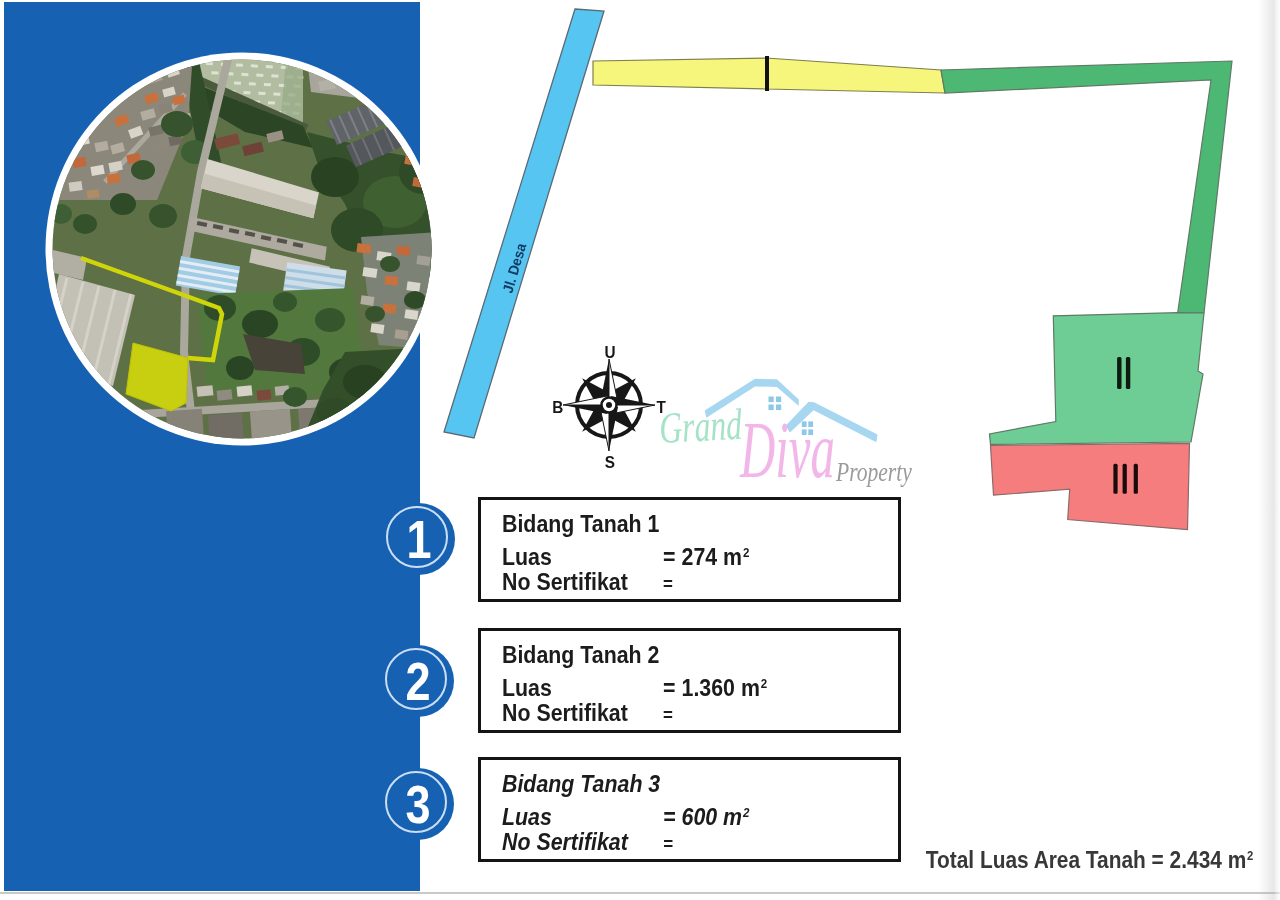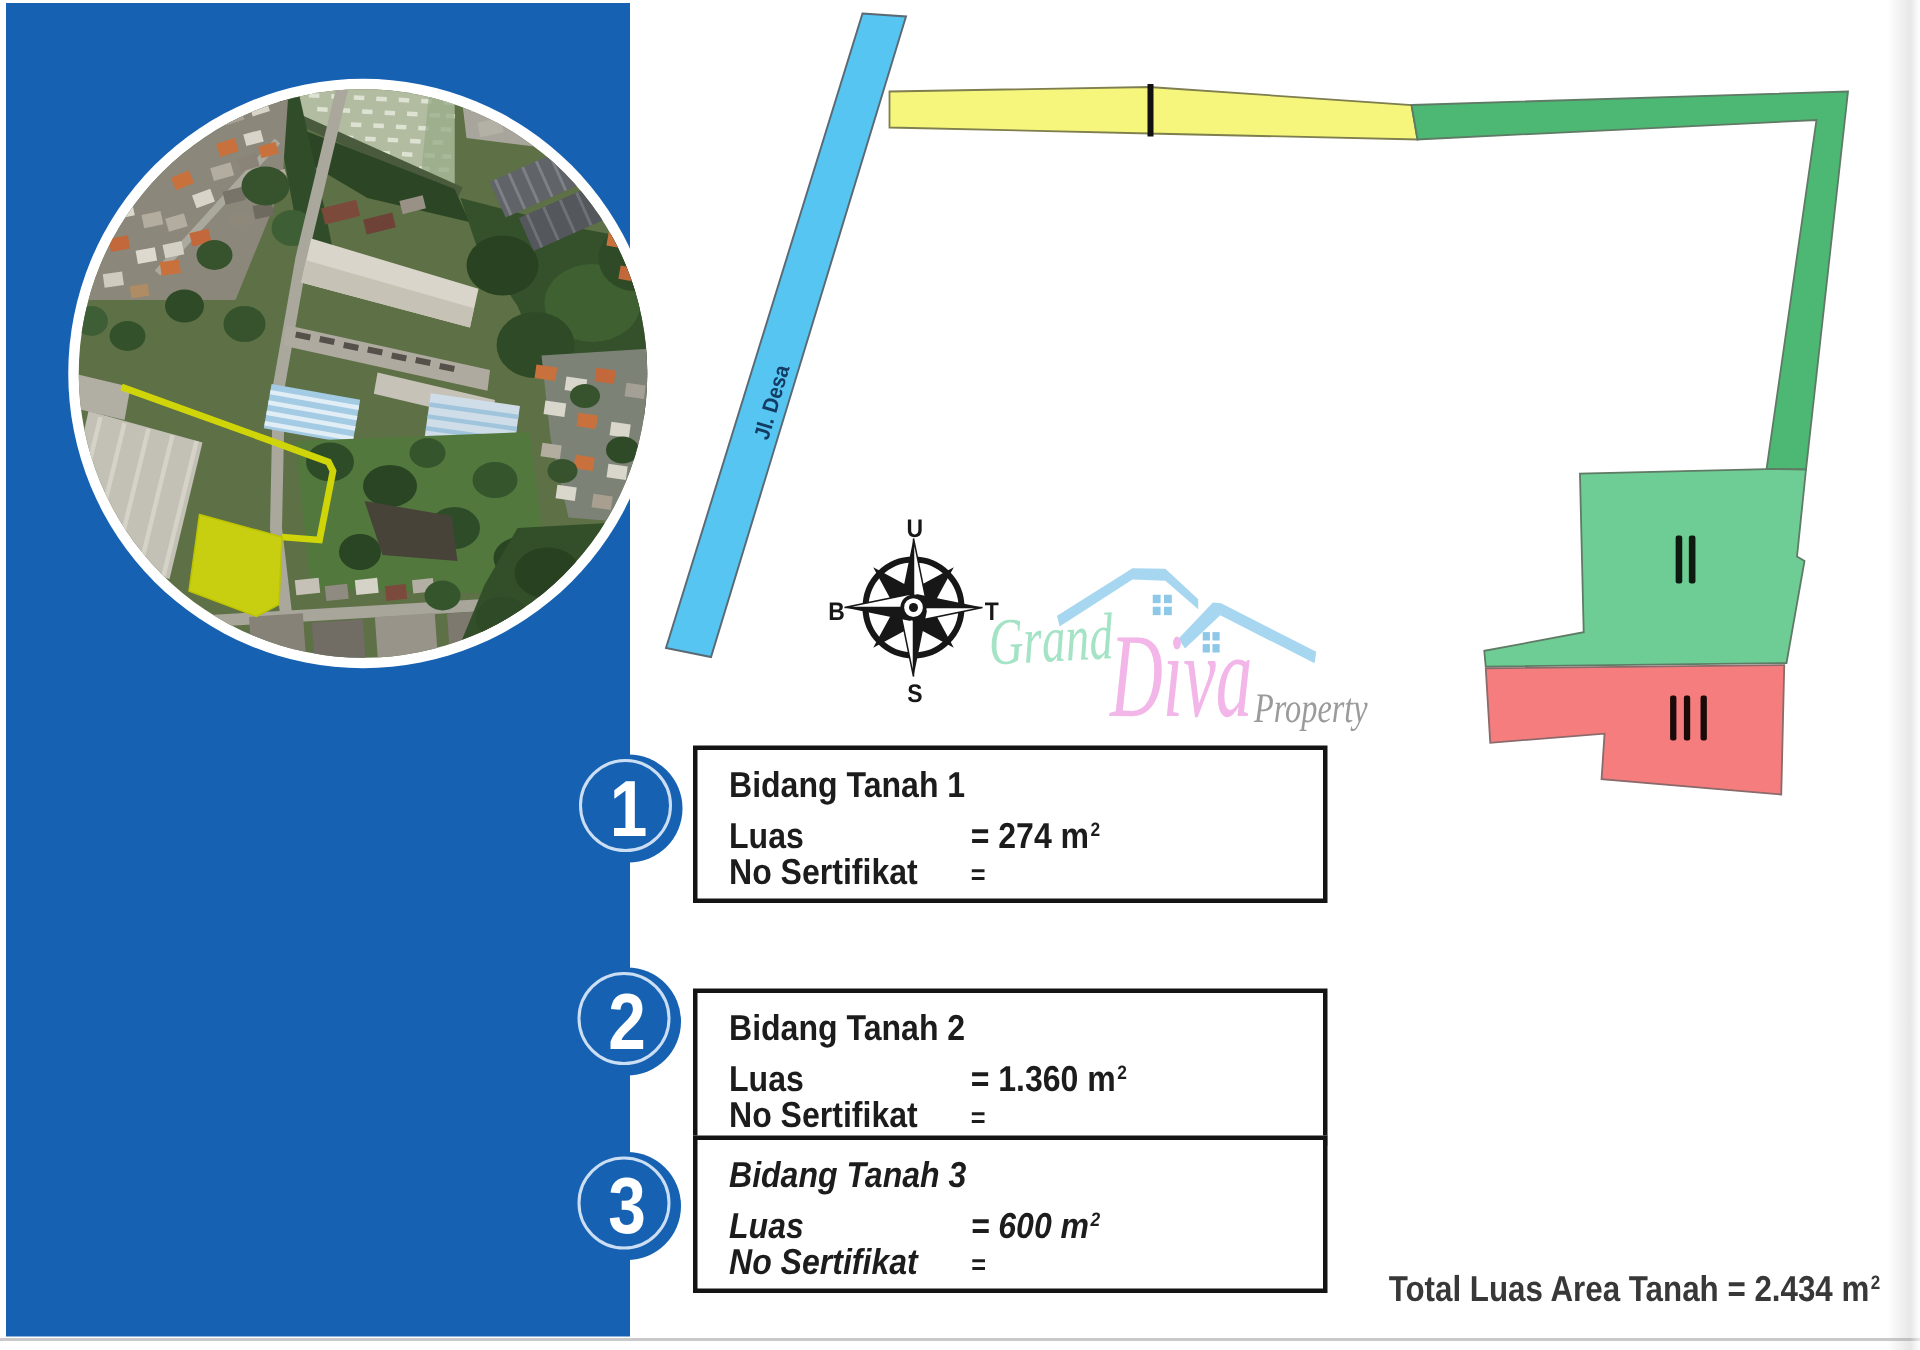--- a/index.html
+++ b/index.html
@@ -7,21 +7,21 @@
        font-family:"Liberation Sans", sans-serif;}
   #page{position:relative;width:1280px;height:900px;background:#ffffff;overflow:hidden;}
   .abs{position:absolute;}
   .numcircle{position:absolute;width:72px;height:72px;border-radius:50%;
     background:#1661b2;}
   .numcircle .ring{position:absolute;left:3px;top:3px;width:62px;height:62px;
     border:2px solid rgba(235,245,255,0.85);border-radius:50%;box-sizing:border-box;}
   .numcircle .digit{position:absolute;left:0;top:0;width:72px;height:72px;
     color:#ffffff;font-size:53px;font-weight:700;text-align:center;line-height:74px;
     transform:scaleX(0.85);}
-  .infobox{position:absolute;left:462px;width:423px;height:105px;
+  .infobox{position:absolute;left:478px;width:423px;height:105px;
     border:3px solid #141414;background:#ffffff;box-sizing:border-box;
     padding:9px 0 0 21px;font-size:24px;font-weight:700;color:#1c1c1c;}
   .infobox .inner{transform:scaleX(0.89);transform-origin:0 0;width:440px;}
   .infobox .row{height:29px;line-height:29px;white-space:nowrap;}
   .infobox .lab{display:inline-block;width:181px;}
   sup{font-size:13px;vertical-align:8px;font-weight:700;margin-left:1px;}
   .total{position:absolute;left:877px;top:846px;width:375px;text-align:right;
     font-size:24px;font-weight:700;color:#383838;white-space:nowrap;
     transform:scaleX(0.87);transform-origin:100% 0;}
 </style>
@@ -397,21 +397,21 @@
     </div>
 
   <div class="infobox" style="top:497px;">
     <div class="inner">
     <div class="row">Bidang Tanah 1</div>
     <div class="row"><span class="lab">Luas</span>= 274 m<sup>2</sup></div>
     <div class="row"><span class="lab">No Sertifikat</span><span style="font-size:19px;">=</span></div>
     </div>
   </div>
 
-  <div class="infobox" style="top:628px;margin-top:31px;">
+  <div class="infobox" style="top:628px;">
     <div class="inner">
     <div class="row">Bidang Tanah 2</div>
     <div class="row"><span class="lab">Luas</span>= 1.360 m<sup>2</sup></div>
     <div class="row"><span class="lab">No Sertifikat</span><span style="font-size:19px;">=</span></div>
     </div>
   </div>
 
   <div class="infobox" style="top:757px;font-style:italic;">
     <div class="inner">
     <div class="row">Bidang Tanah 3</div>

